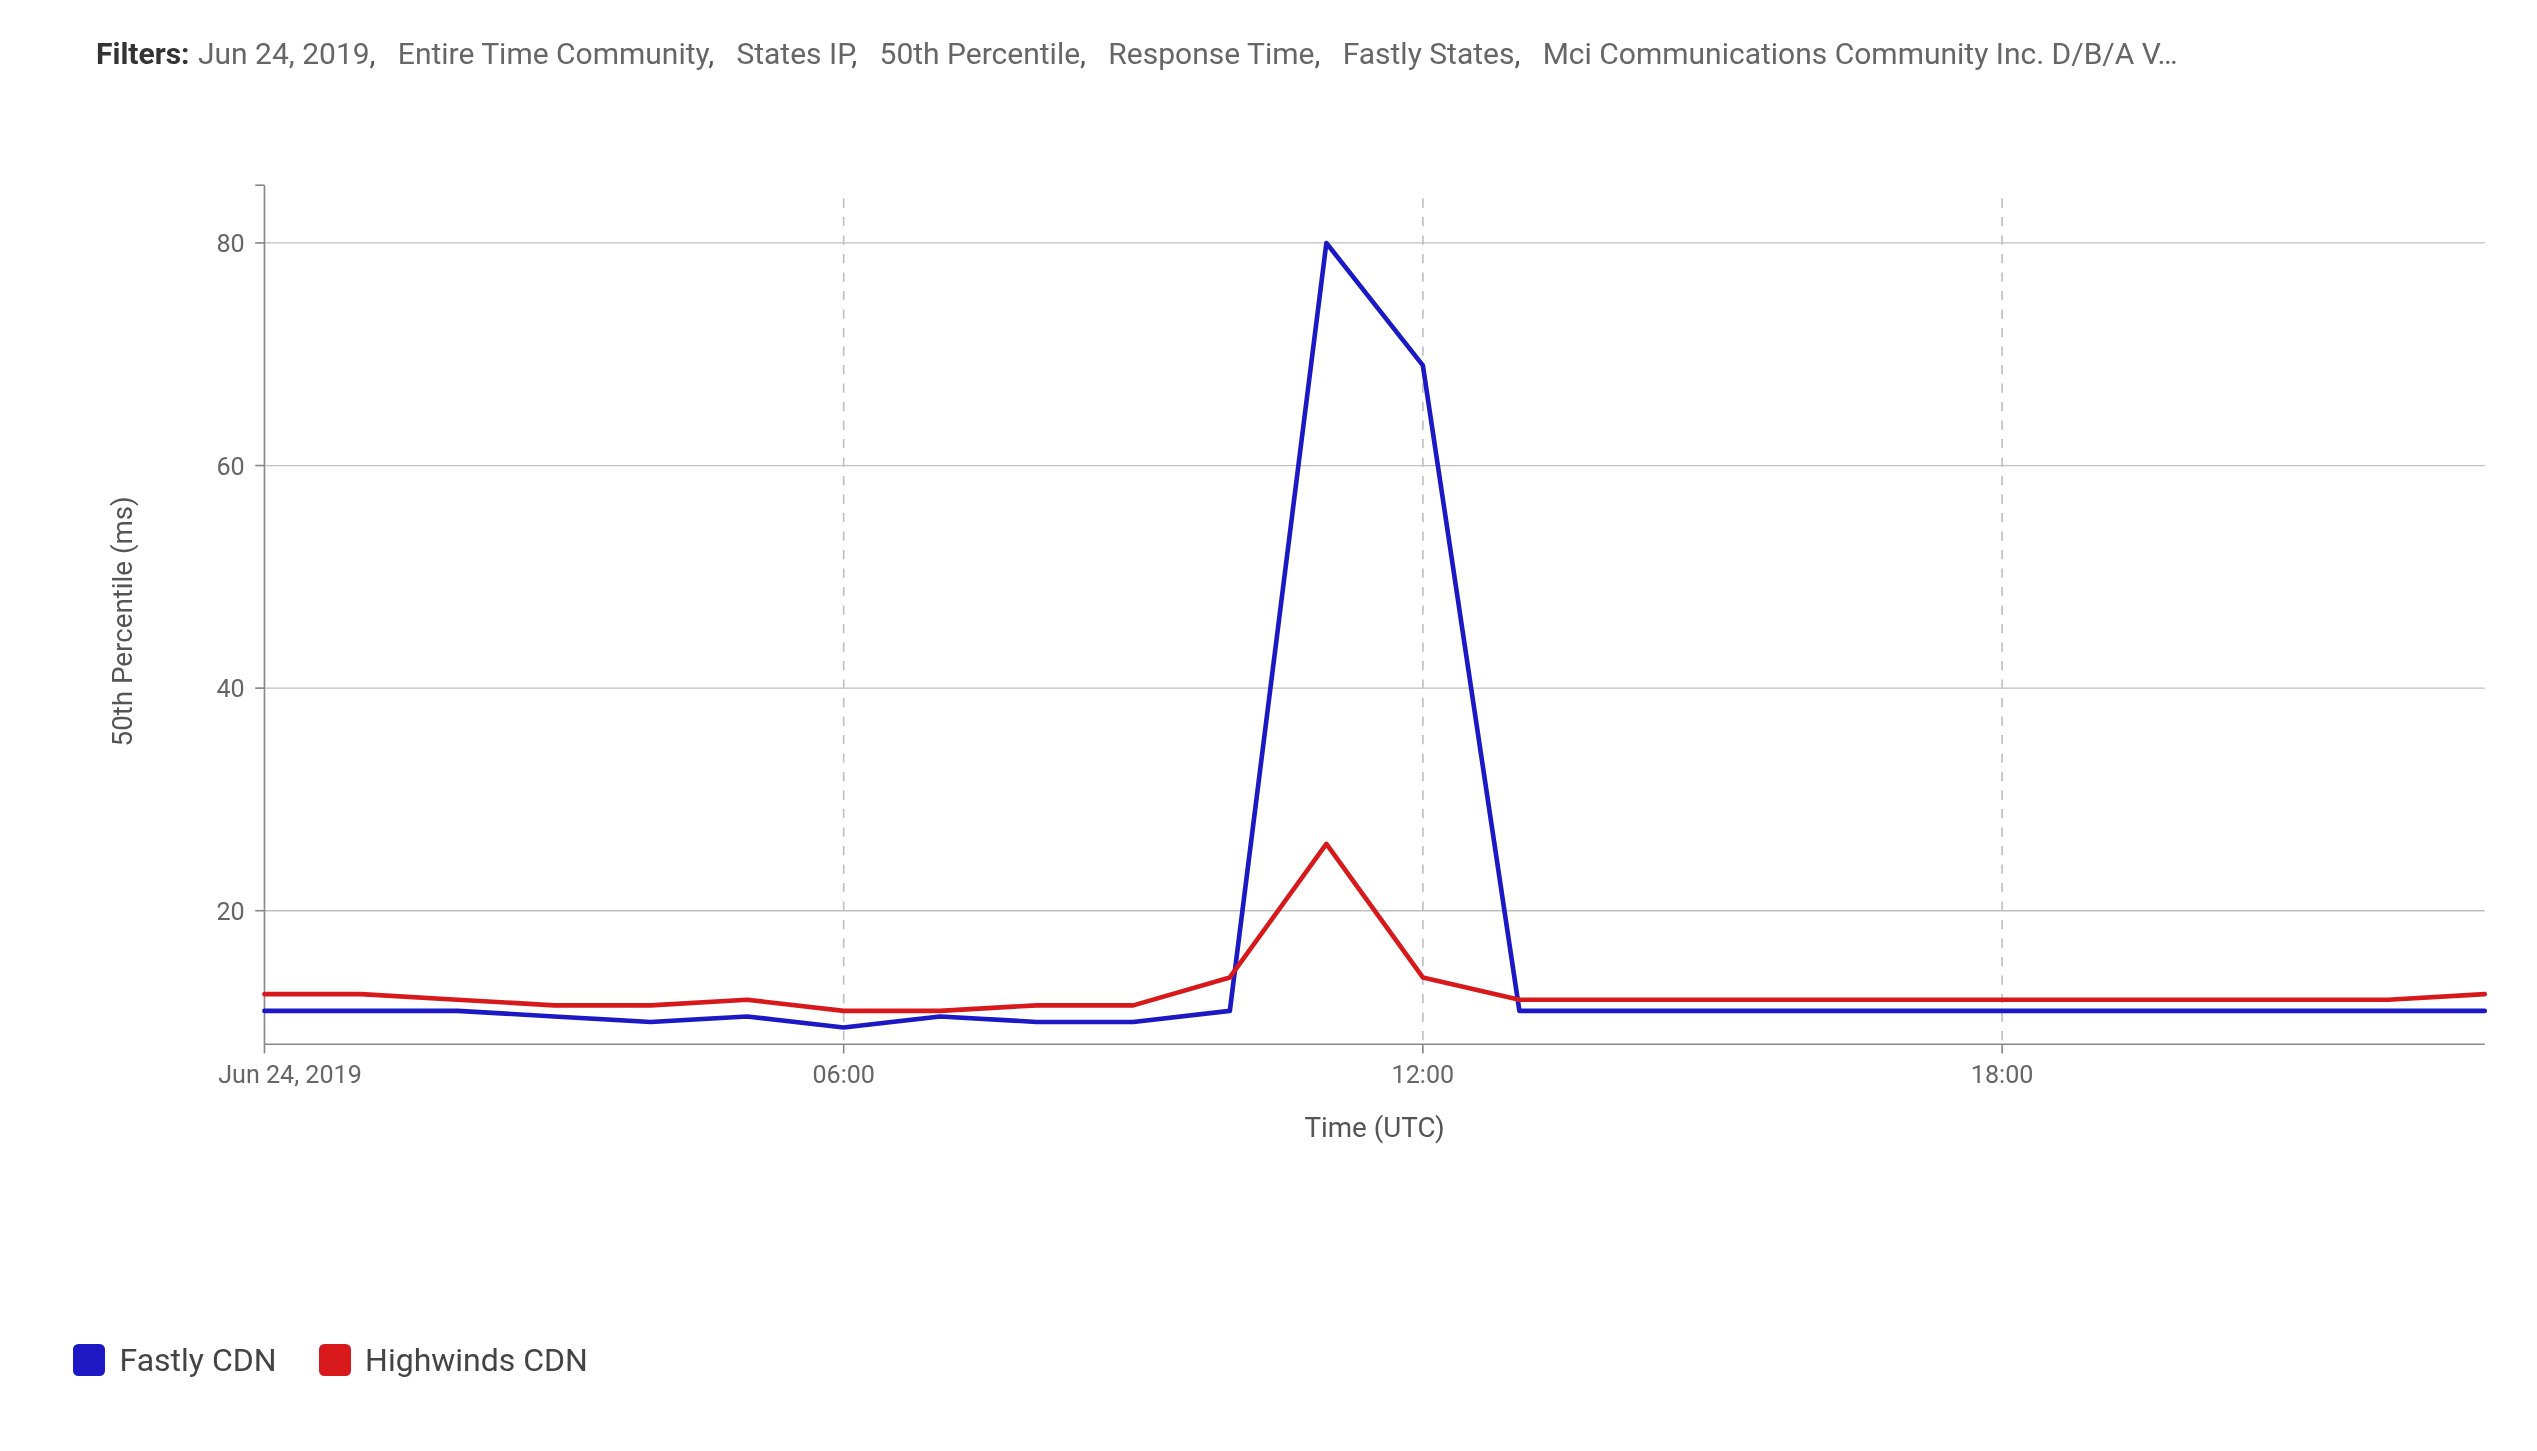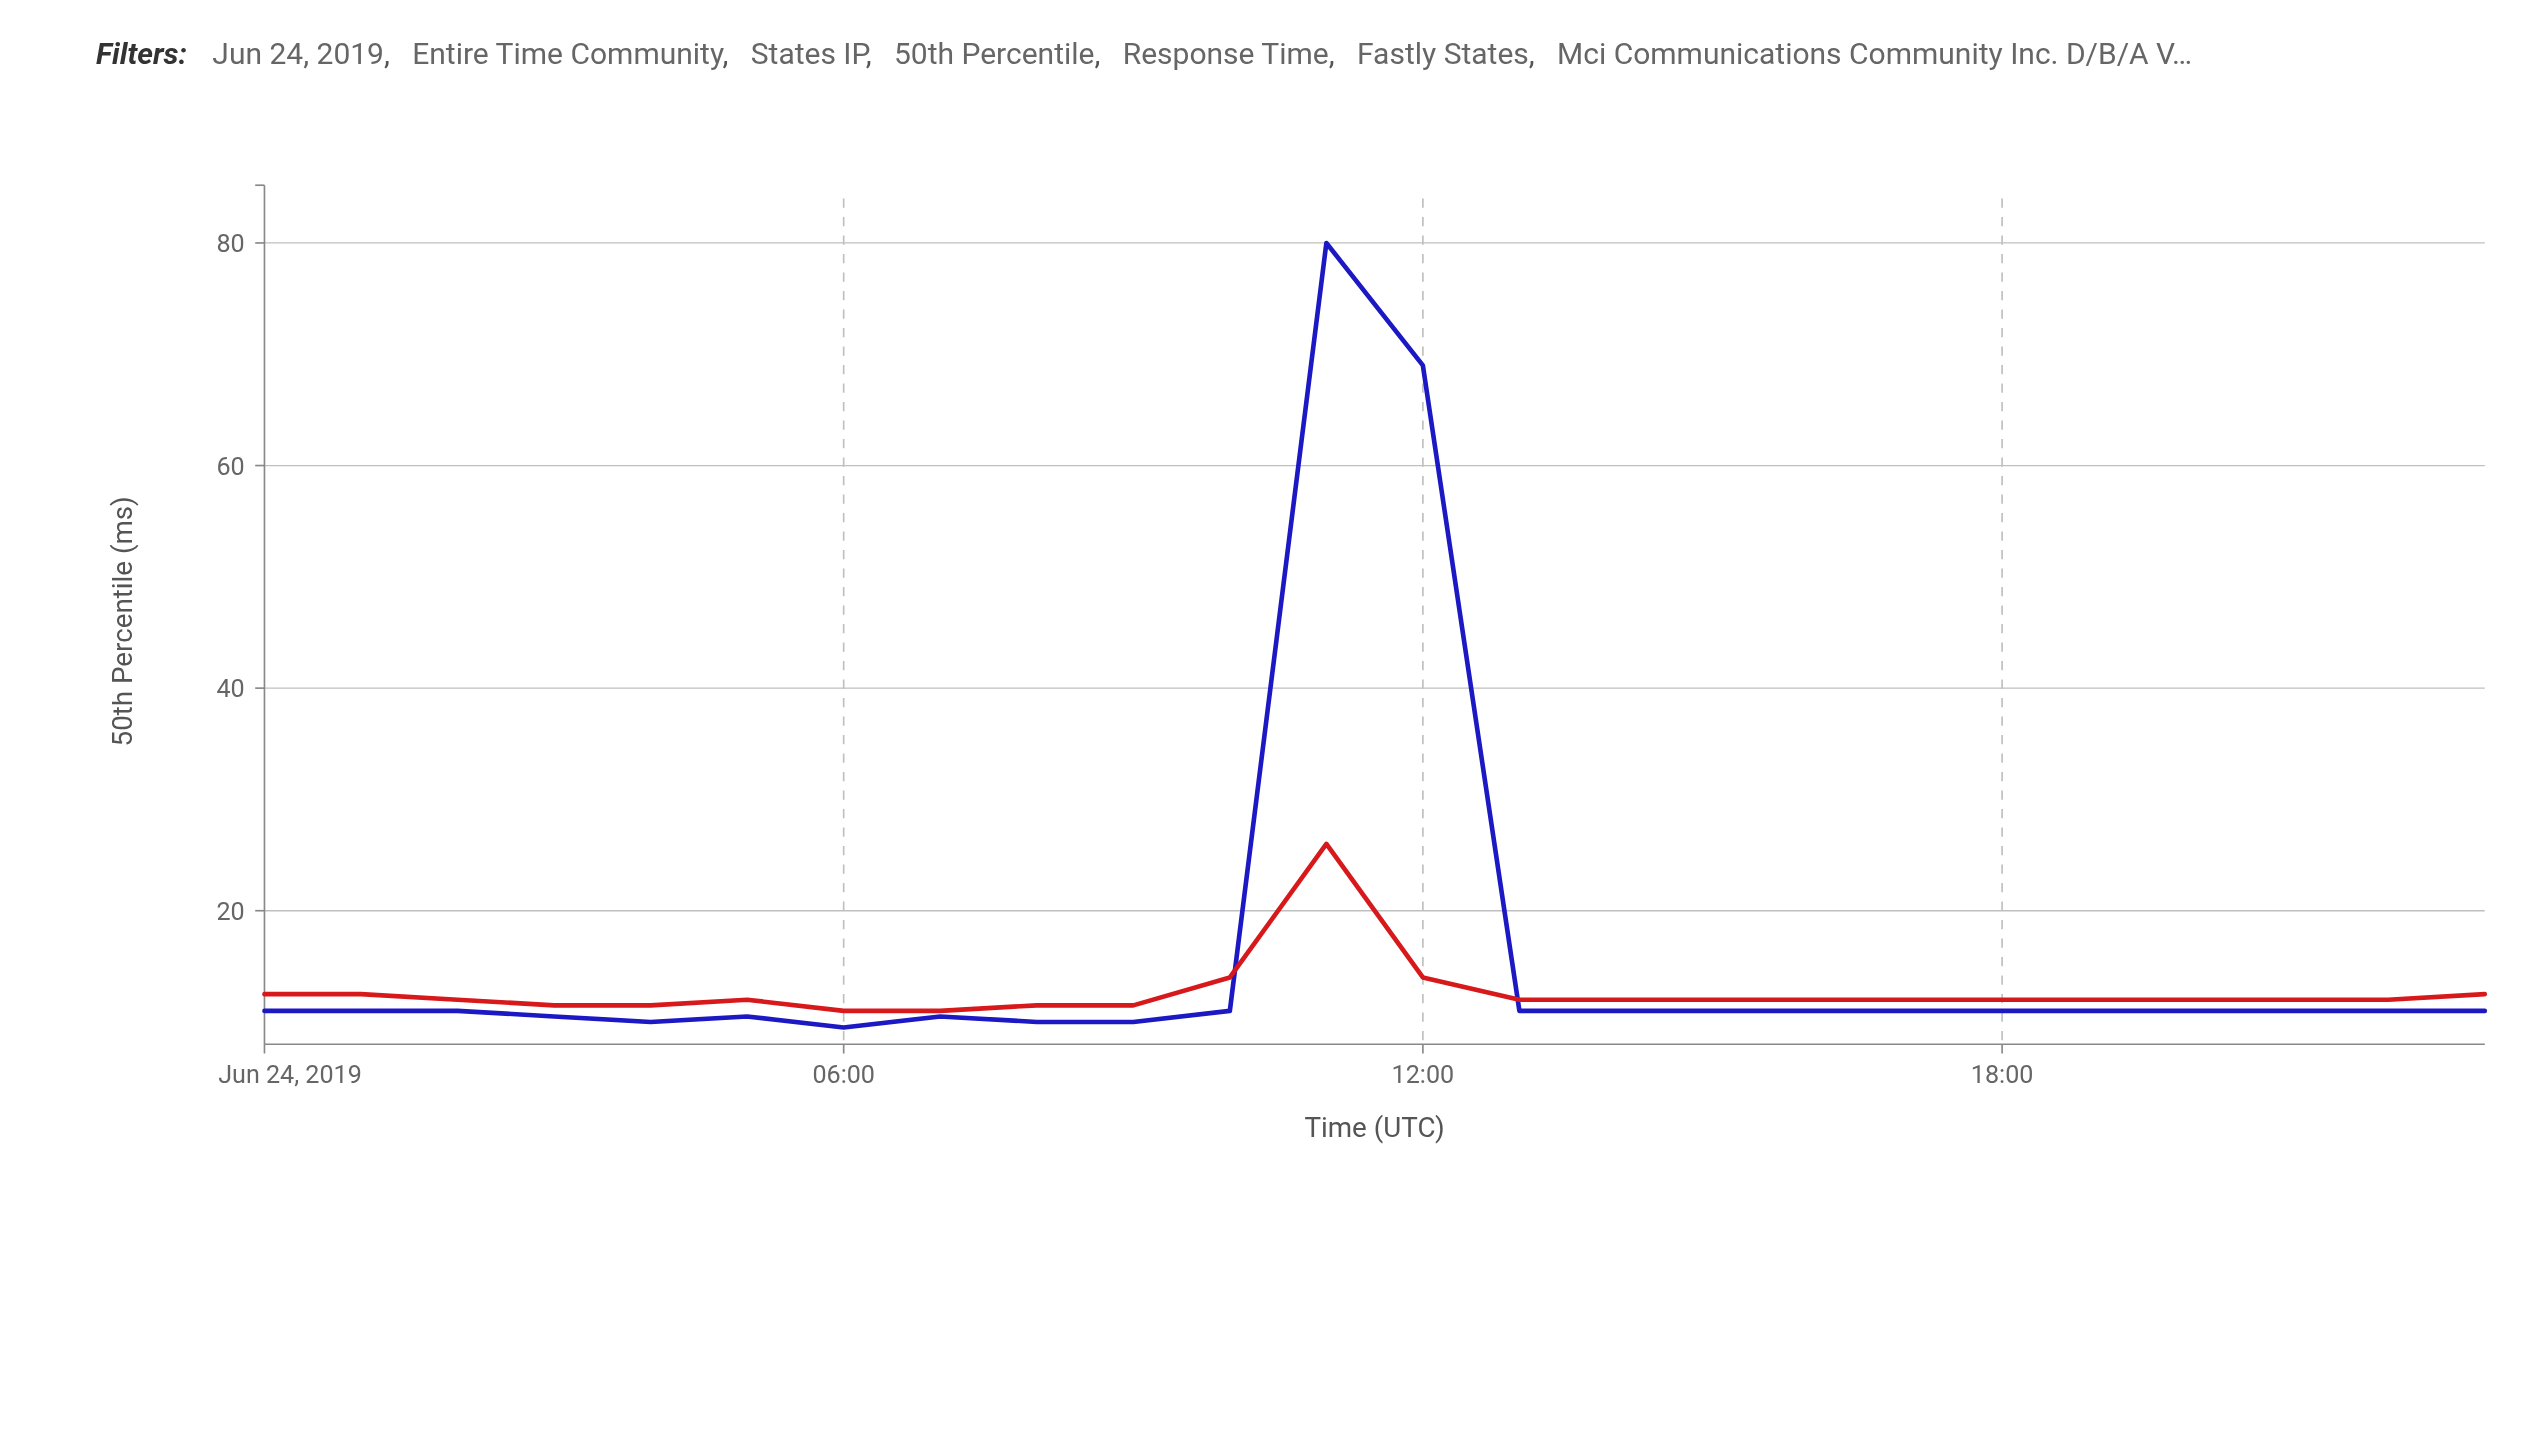--- a/index.html
+++ b/index.html
@@ -23,22 +23,21 @@
     left: 96px;
     right: 53px;
     font-size: 30px;
     color: #555;
     white-space: nowrap;
     overflow: hidden;
   }
   .filters-bar .label {
     font-weight: 700;
     color: #333;
-    margin-right: 18px;
-    font-style: italic;
+    margin-right: 1px;
   }
   .filters-bar .chip {
     color: #666;
   }
   .chart-wrap {
     position: absolute;
     top: 172px;
     left: 53px;
     width: 2445px;
     height: 978px;
@@ -135,15 +134,25 @@
         <line x1="2073.0434782608695" y1="1320" x2="2073.0434782608695" y2="1334" class="axis-line"></line>
         <text x="2949.5652173913045" y="1378" text-anchor="middle" class="axis-text">18:00</text>
         <line x1="2949.5652173913045" y1="1320" x2="2949.5652173913045" y2="1334" class="axis-line"></line>
         <path d="M320.0 1269.5 L466.1 1269.5 L612.2 1269.5 L758.3 1277.9 L904.3 1286.3 L1050.4 1277.9 L1196.5 1294.7 L1342.6 1277.9 L1488.7 1286.3 L1634.8 1286.3 L1780.9 1269.5 L1927.0 107.4 L2073.0 292.6 L2219.1 1269.5 L2365.2 1269.5 L2511.3 1269.5 L2657.4 1269.5 L2803.5 1269.5 L2949.6 1269.5 L3095.7 1269.5 L3241.7 1269.5 L3387.8 1269.5 L3533.9 1269.5 L3680.0 1269.5 " class="series" stroke="#1b18c4"></path>
         <path d="M320.0 1244.2 L466.1 1244.2 L612.2 1252.6 L758.3 1261.1 L904.3 1261.1 L1050.4 1252.6 L1196.5 1269.5 L1342.6 1269.5 L1488.7 1261.1 L1634.8 1261.1 L1780.9 1218.9 L1927.0 1016.8 L2073.0 1218.9 L2219.1 1252.6 L2365.2 1252.6 L2511.3 1252.6 L2657.4 1252.6 L2803.5 1252.6 L2949.6 1252.6 L3095.7 1252.6 L3241.7 1252.6 L3387.8 1252.6 L3533.9 1252.6 L3680.0 1244.2 " class="series" stroke="#d7191c"></path>
         <text x="2000" y="1460" text-anchor="middle" class="axis-title">Time (UTC)</text>
         <text x="0" y="0" text-anchor="middle" class="axis-title" transform="translate(120,680) rotate(-90)">50th Percentile (ms)</text>
       </svg>
   </div>
 
+  <div class="legend">
+    <div class="legend-item">
+      <span class="swatch" style="background:#1b18c4"></span>
+      <span>Fastly CDN</span>
+    </div>
+    <div class="legend-item">
+      <span class="swatch" style="background:#d7191c"></span>
+      <span>Highwinds CDN</span>
+    </div>
+  </div>
 
 </div>
 
 
 </body></html>

